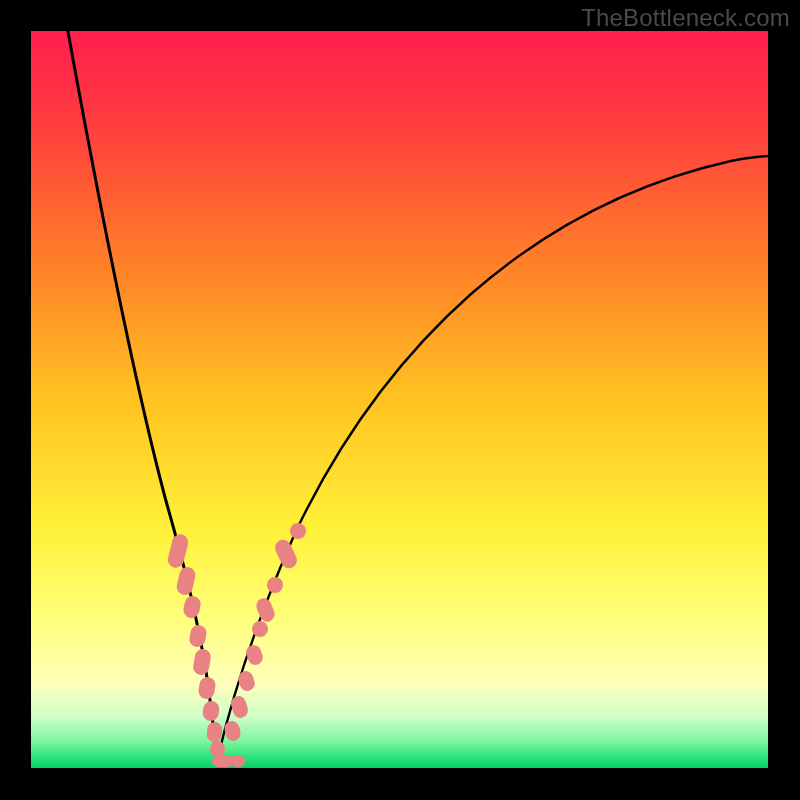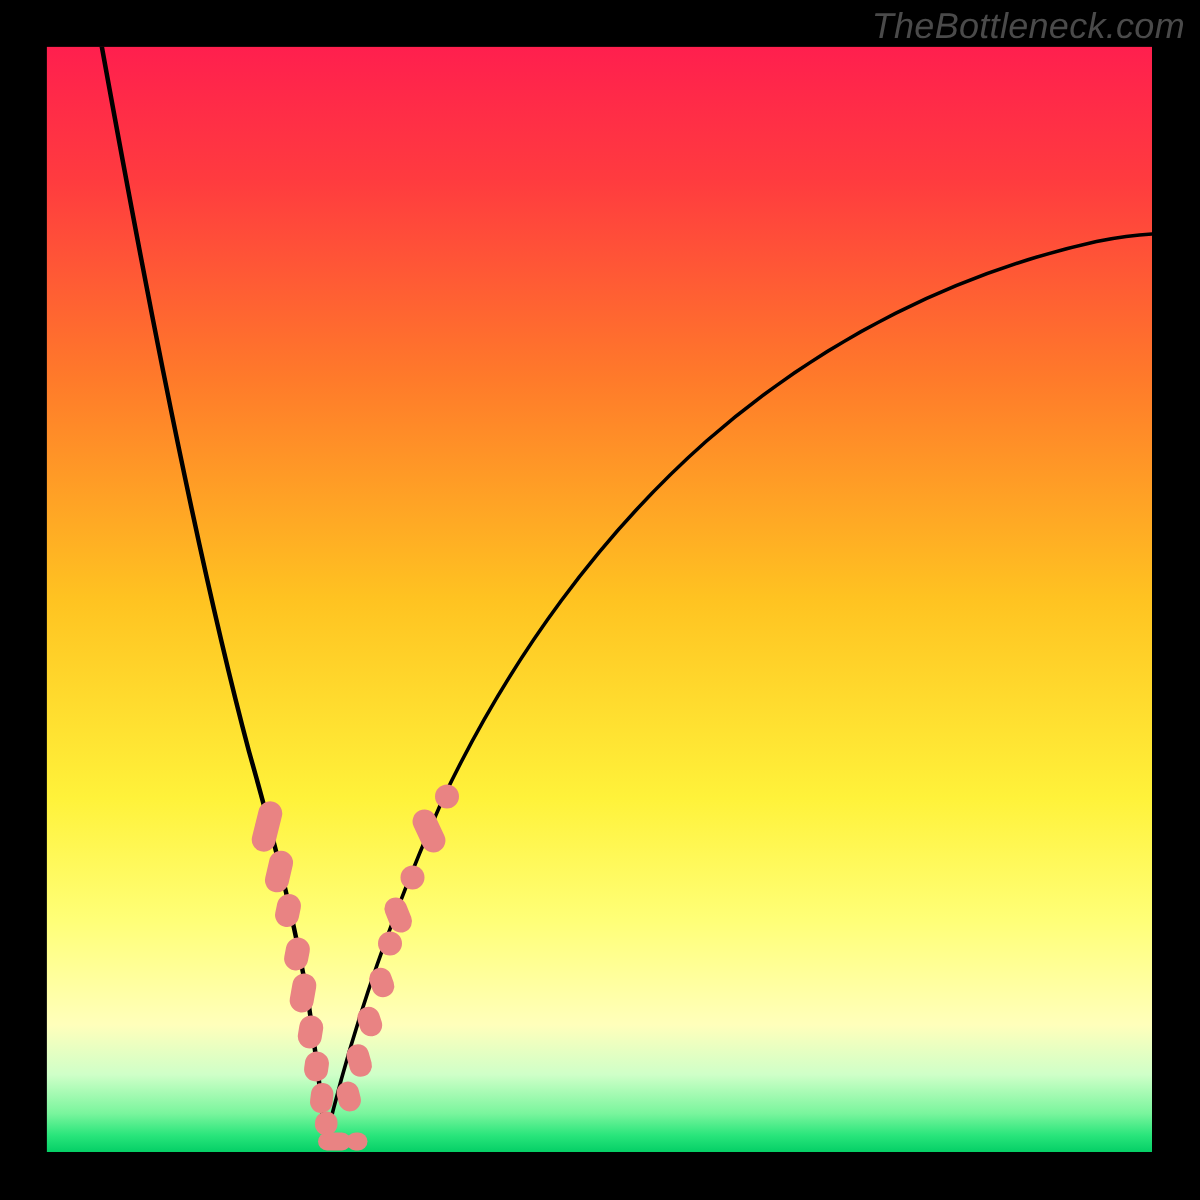--- a/index.html
+++ b/index.html
@@ -9,21 +9,20 @@
     height: 800px;
     overflow: hidden;
     font-family: Arial, Helvetica, sans-serif;
   }
   .frame {
     position: relative;
     width: 800px;
     height: 800px;
     background: #000;
     box-sizing: border-box;
-    font-style: italic;
   }
   .watermark {
     position: absolute;
     top: 4px;
     right: 10px;
     color: #4a4a4a;
     font-size: 24px;
     font-weight: 400;
     letter-spacing: 0.2px;
     z-index: 5;

